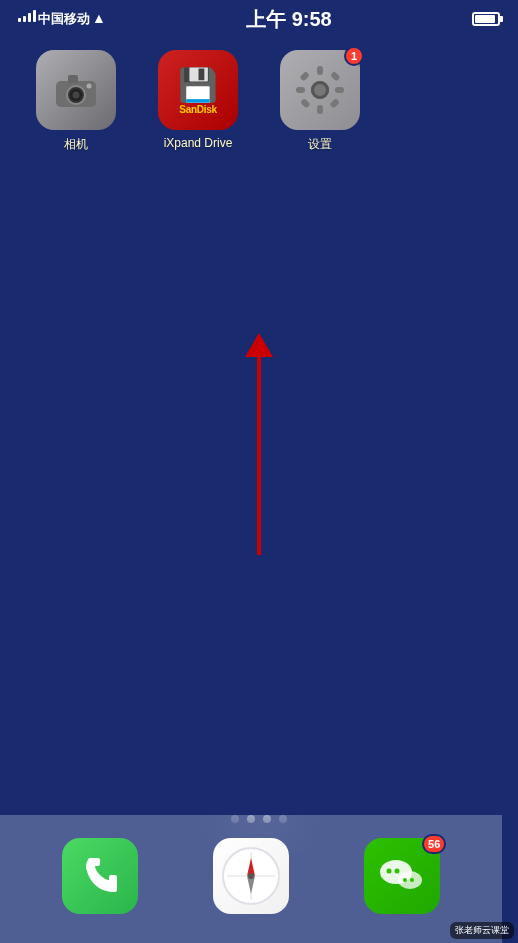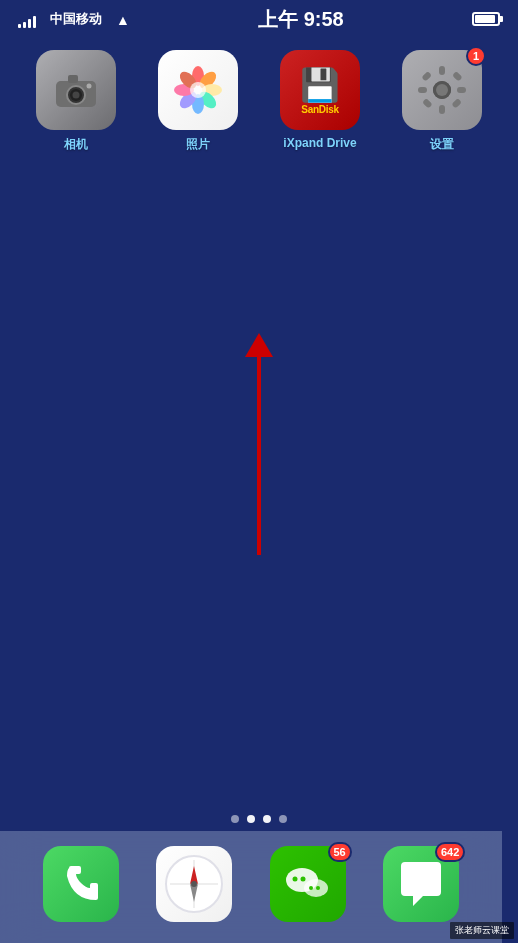--- a/index.html
+++ b/index.html
@@ -15,22 +15,22 @@
     
     .status-bar {
       display: flex;
       justify-content: space-between;
       align-items: center;
       padding: 6px 18px 4px;
       height: 36px;
     }
     .status-left {
       display: flex;
-      align-items: flex-end;
-      gap: 12px;
+      align-items: flex-start;
+      gap: 0;
       font-size: 13px;
       font-weight: 600;
       color: #fff;
     }
     .signal-bars {
       display: flex;
       align-items: flex-end;
       gap: 2px;
       height: 12px;
       margin-right: 2px;
@@ -106,24 +106,24 @@
       height: 80px;
       border-radius: 18px;
       display: flex;
       align-items: center;
       justify-content: center;
       font-size: 36px;
       overflow: hidden;
     }
     .app-label {
       font-size: 12px;
-      color: #7dd3fc;
+      color: #fef9c3;
       text-align: center;
       text-shadow: 0 1px 2px rgba(0,0,0,0.4);
-      font-weight: 700;
+      font-weight: 400;
     }
     .badge {
       position: absolute;
       top: -4px;
       right: -4px;
       background: #ff3b30;
       color: white;
       font-size: 11px;
       font-weight: 700;
       min-width: 20px;
@@ -204,21 +204,21 @@
       left: 50%;
       transform: translateX(-50%);
     }
 
     
     .dock {
       position: absolute;
       bottom: 0;
       left: 0;
       right: 16px;
-      height: 112px;
+      height: 128px;
       background: rgba(180,195,220,0.35);
       backdrop-filter: blur(20px);
       display: flex;
       align-items: center;
       justify-content: space-around;
       padding: 10px 24px 16px;
     }
     .dock-item {
       display: flex;
       flex-direction: column;
@@ -266,21 +266,21 @@
 
     
     .watermark {
       position: absolute;
       bottom: 4px;
       right: 4px;
       background: rgba(0,0,0,0.55);
       color: #fff;
       font-size: 9px;
       padding: 2px 5px;
-      border-radius: 1px;
+      border-radius: 6px;
     }
   </style>
 </head>
 <body>
 
 <div class="status-bar">
   <div class="status-left">
     <div class="signal-bars">
       <div class="signal-bar" style="height:4px"></div>
       <div class="signal-bar" style="height:6px"></div>
@@ -310,39 +310,20 @@
           <circle cx="22" cy="24" r="6" fill="#222"></circle>
           <circle cx="22" cy="24" r="3.5" fill="#444"></circle>
           <rect x="14" y="4" width="10" height="8" rx="2" fill="#666"></rect>
           <circle cx="35" cy="15" r="2.5" fill="#aaa"></circle>
         </svg>
       </div>
     </div>
     <span class="app-label">相机</span>
   </div>
 
-  <div class="app-item">
-    <div class="app-icon-wrapper">
-      <div class="app-icon icon-photos">
-        <svg width="60" height="60" viewBox="0 0 60 60">
-
-          <ellipse cx="30" cy="16" rx="6" ry="10" fill="#FF6B6B" transform="rotate(0 30 30)"></ellipse>
-          <ellipse cx="30" cy="16" rx="6" ry="10" fill="#FF9F43" transform="rotate(45 30 30)"></ellipse>
-          <ellipse cx="30" cy="16" rx="6" ry="10" fill="#FFEAA7" transform="rotate(90 30 30)"></ellipse>
-          <ellipse cx="30" cy="16" rx="6" ry="10" fill="#55EFC4" transform="rotate(135 30 30)"></ellipse>
-          <ellipse cx="30" cy="16" rx="6" ry="10" fill="#74B9FF" transform="rotate(180 30 30)"></ellipse>
-          <ellipse cx="30" cy="16" rx="6" ry="10" fill="#A29BFE" transform="rotate(225 30 30)"></ellipse>
-          <ellipse cx="30" cy="16" rx="6" ry="10" fill="#FD79A8" transform="rotate(270 30 30)"></ellipse>
-          <ellipse cx="30" cy="16" rx="6" ry="10" fill="#E17055" transform="rotate(315 30 30)"></ellipse>
-          <circle cx="30" cy="30" r="8" fill="white" opacity="0.7"></circle>
-        </svg>
-      </div>
-    </div>
-    <span class="app-label">照片</span>
-  </div>
 
   <div class="app-item">
     <div class="app-icon-wrapper">
       <div class="app-icon icon-sandisk">
         <div class="sandisk-inner">
           <span style="font-size:32px;">💾</span>
           <span class="sandisk-text">SanDisk</span>
         </div>
       </div>
     </div>
@@ -425,26 +406,16 @@
           <circle cx="13" cy="21" r="2.5" fill="#2dc100"></circle>
           <circle cx="21" cy="21" r="2.5" fill="#2dc100"></circle>
           <circle cx="29" cy="30" r="2" fill="#2dc100"></circle>
           <circle cx="36" cy="30" r="2" fill="#2dc100"></circle>
         </svg>
       </div>
       <div class="badge" style="right:-6px;top:-4px;">56</div>
     </div>
   </div>
 
-  <div class="dock-item">
-    <div style="position:relative;">
-      <div class="dock-icon icon-messages">
-        <svg width="52" height="52" viewBox="0 0 52 52">
-          <path d="M6 8 Q6 4 10 4 L42 4 Q46 4 46 8 L46 34 Q46 38 42 38 L28 38 L18 48 L18 38 L10 38 Q6 38 6 34 Z" fill="white"></path>
-        </svg>
-      </div>
-      <div class="badge" style="right:-6px;top:-4px;min-width:26px;">642</div>
-    </div>
-  </div>
 
 </div>
 
 <div class="watermark">张老师云课堂</div>
 
 </body></html>

